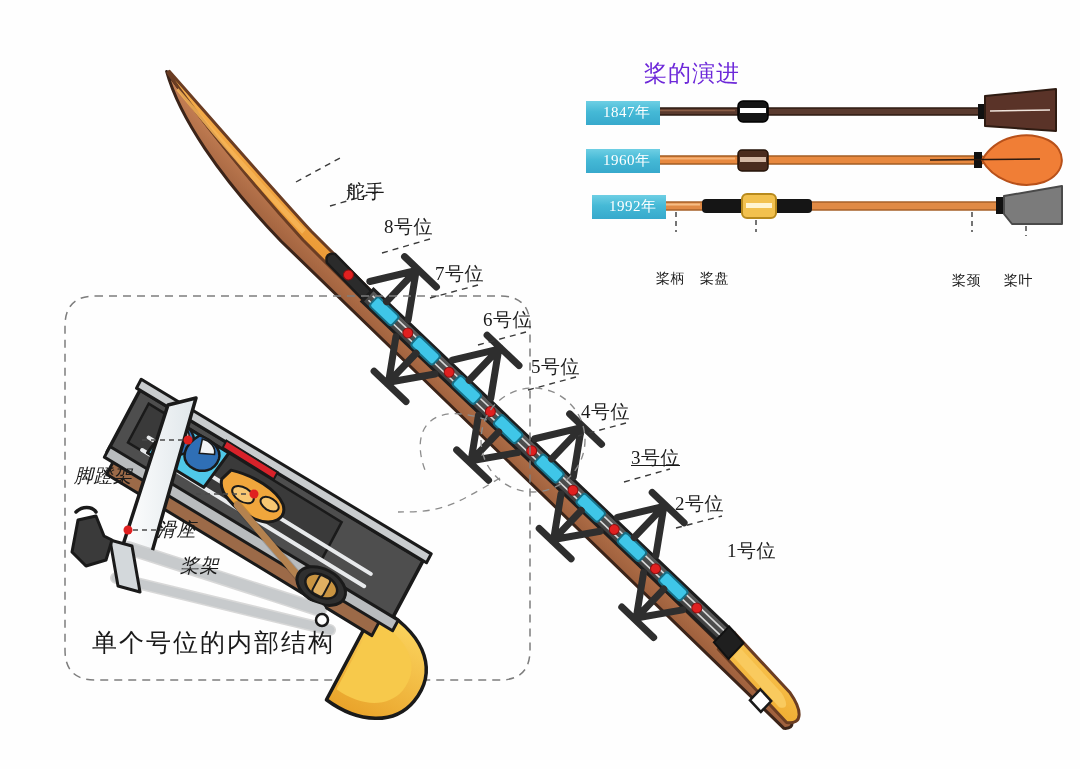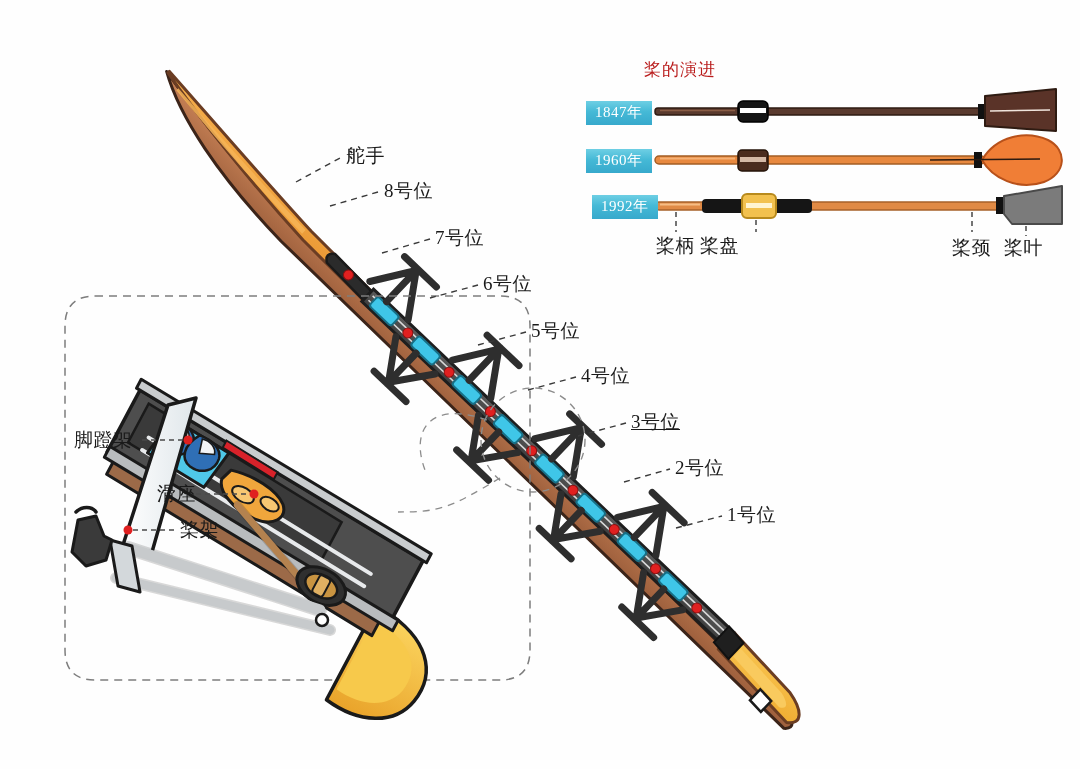--- a/index.html
+++ b/index.html
@@ -26,44 +26,45 @@
     width: 1080px;
     height: 769px;
   }
   .lbl {
     position: absolute;
     font-family: "Liberation Serif", "DejaVu Serif", serif;
     color: #1a1a1a;
     white-space: nowrap;
     line-height: 1;
     letter-spacing: 0.5px;
+    margin-top: 36px;
   }
   .lbl-pos { font-size: 19px; }
-  .lbl-part { font-size: 19px; }
-  .lbl-oarpart { font-size: 19px; }
+  .lbl-part { font-size: 19px; font-style: italic; }
+  .lbl-oarpart { font-size: 14px; }
   .title-evo {
     position: absolute;
     font-family: "Liberation Serif", "DejaVu Serif", serif;
-    font-size: 17px;
-    color: #b91c1c;
+    font-size: 23px;
+    color: #6d28d9;
     letter-spacing: 1px;
   }
   .inset-caption {
     position: absolute;
     font-family: "Liberation Serif", "DejaVu Serif", serif;
     font-size: 25px;
     color: #1a1a1a;
     letter-spacing: 2px;
   }
   .yearbadge {
     position: absolute;
     font-family: "Liberation Serif", "DejaVu Serif", serif;
     font-size: 15px;
     color: #ffffff;
-    padding: 3px 9px 4px 9px;
+    padding: 3px 9px 4px 17px;
     letter-spacing: 0.5px;
     background: linear-gradient(180deg, #6ecfe4 0%, #45b9d6 45%, #37a9cc 100%);
     line-height: 1.1;
   }
 </style>
 </head>
 <body>
 
 <div id="stage">
 
@@ -312,20 +313,21 @@
   <div class="lbl lbl-pos" style="left:531px; top:321px;">5号位</div>
   <div class="lbl lbl-pos" style="left:581px; top:366px;">4号位</div>
   <div class="lbl lbl-pos" style="left:631px; top:412px;text-decoration:underline;">3号位</div>
   <div class="lbl lbl-pos" style="left:675px; top:458px;">2号位</div>
   <div class="lbl lbl-pos" style="left:727px; top:505px;">1号位</div>
 
   <div class="lbl lbl-part" style="left:74px; top:430px;">脚蹬架</div>
   <div class="lbl lbl-part" style="left:157px; top:484px;text-align:right;">滑座</div>
   <div class="lbl lbl-part" style="left:180px; top:520px;">桨架</div>
 
+  <div class="inset-caption" style="left:92px; top:626px;">单个号位的内部结构</div>
 
   <div class="title-evo" style="left:644px; top:58px;">桨的演进</div>
 
   <div class="yearbadge" style="left:586px; top:101px;">1847年</div>
   <div class="yearbadge" style="left:586px; top:149px;">1960年</div>
   <div class="yearbadge" style="left:592px; top:195px;">1992年</div>
 
   <div class="lbl lbl-oarpart" style="left:656px; top:236px;">桨柄</div>
   <div class="lbl lbl-oarpart" style="left:700px; top:236px;">桨盘</div>
   <div class="lbl lbl-oarpart" style="left:952px; top:238px;text-align:right;">桨颈</div>

